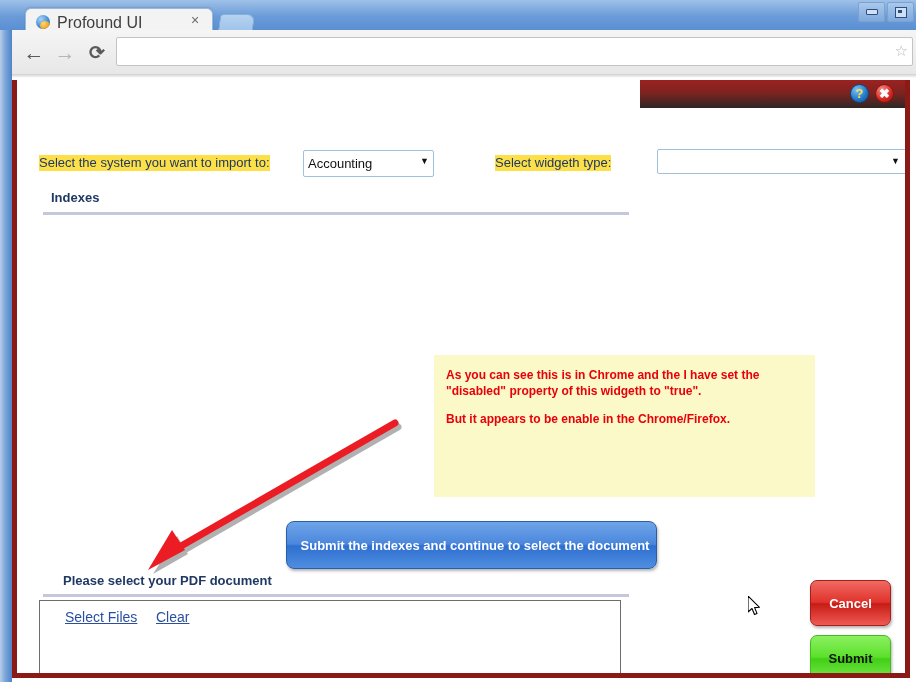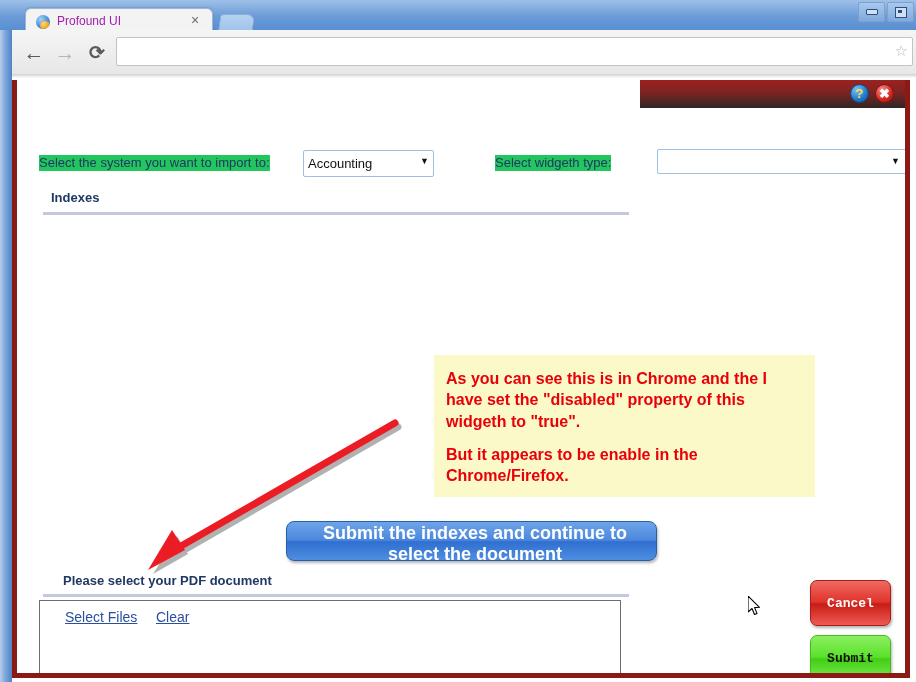--- a/index.html
+++ b/index.html
@@ -83,21 +83,21 @@
     overflow: hidden;
   }
   #tab-favicon::after {
     content: ""; position: absolute;
     left: 4px; top: 6px; width: 10px; height: 9px;
     border-radius: 50%;
     background: radial-gradient(circle at 35% 30%, #ffd780 0%, #f0a017 60%, #c87b08 100%);
   }
   #tab-title {
     position: absolute; left: 31px; top: 5px;
-    font-size: 12px; color: #a21caf; white-space: nowrap;
+    font-size: 16px; color: #404040; white-space: nowrap;
   }
   #tab-close-icon {
     position: absolute; right: 10px; top: 4px;
     width: 14px; height: 14px;
     font-size: 14px; line-height: 14px; text-align: center;
     color: #6a6a6a;
   }
   #new-tab-button {
     position: absolute; left: 207px; top: 14px;
     width: 33px; height: 17px;
@@ -198,21 +198,21 @@
   #dialog-body {
     position: absolute; left: 0; top: 28px;
     width: 888px; height: 562px;
     background: #ffffff;
   }
 
   .field-label {
     position: absolute;
     font-size: 13px;
     color: #1f3864;
-    background: #22c55e;
+    background: #fde047;
     white-space: nowrap;
     line-height: 16px;
   }
   #system-label { left: 22px; top: 47px; }
   #doctype-label { left: 478px; top: 47px; }
 
   select.pui-dropdown {
     position: absolute;
     font-family: "Liberation Sans", sans-serif;
     font-size: 13px;
@@ -261,45 +261,45 @@
   #annotation-note {
     position: absolute;
     left: 417px; top: 247px;
     width: 381px; height: 142px;
     background: #fbf9c8;
     box-sizing: border-box;
     padding: 13px 10px 0 12px;
   }
   .note-para {
     margin: 0 0 12px 0;
-    font-size: 16px;
+    font-size: 12px;
     font-weight: bold;
     color: #e8000a;
     line-height: 1.33;
     font-family: "Liberation Sans", sans-serif;
   }
 
   
   #annotation-arrow {
     position: absolute;
     left: 0; top: 0; width: 898px; height: 598px;
     pointer-events: none;
   }
 
   
   #submit-indexes-button {
     position: absolute;
     left: 269px; top: 413px;
-    width: 371px; height: 40px;
+    width: 371px; height: 48px;
     border: 1px solid #2a5fa8;
     border-radius: 8px;
     background: linear-gradient(to bottom, #6ea4e8 0%, #4b87dd 48%, #2f6fd0 52%, #4f8ee0 100%);
     color: #ffffff;
     font-family: "Liberation Sans", sans-serif;
-    font-size: 18px;
+    font-size: 13px;
     font-weight: bold;
     box-shadow: 1px 2px 3px rgba(0,0,0,0.3);
     cursor: pointer;
     padding-left: 13px;
   }
 
   
   #file-upload-box {
     position: absolute;
     left: 22px; top: 492px;
@@ -317,21 +317,21 @@
     cursor: pointer;
   }
   #select-files-link { left: 16px; margin-left: 9px; }
   #clear-link { left: 116px; }
 
   
   .action-button {
     position: absolute;
     width: 81px; height: 46px;
     border-radius: 7px;
-    font-family: Liberation Mono, monospace;
+    font-family: Liberation Sans, sans-serif;
     font-size: 13px;
     font-weight: bold;
     cursor: pointer;
     box-shadow: 1px 2px 3px rgba(0,0,0,0.3);
   }
   #cancel-button {
     left: 793px; top: 472px;
     border: 1px solid #a51f1a;
     background: linear-gradient(to bottom, #f06a63 0%, #e0332b 48%, #c71c16 52%, #ef5a52 100%);
     color: #ffffff;

